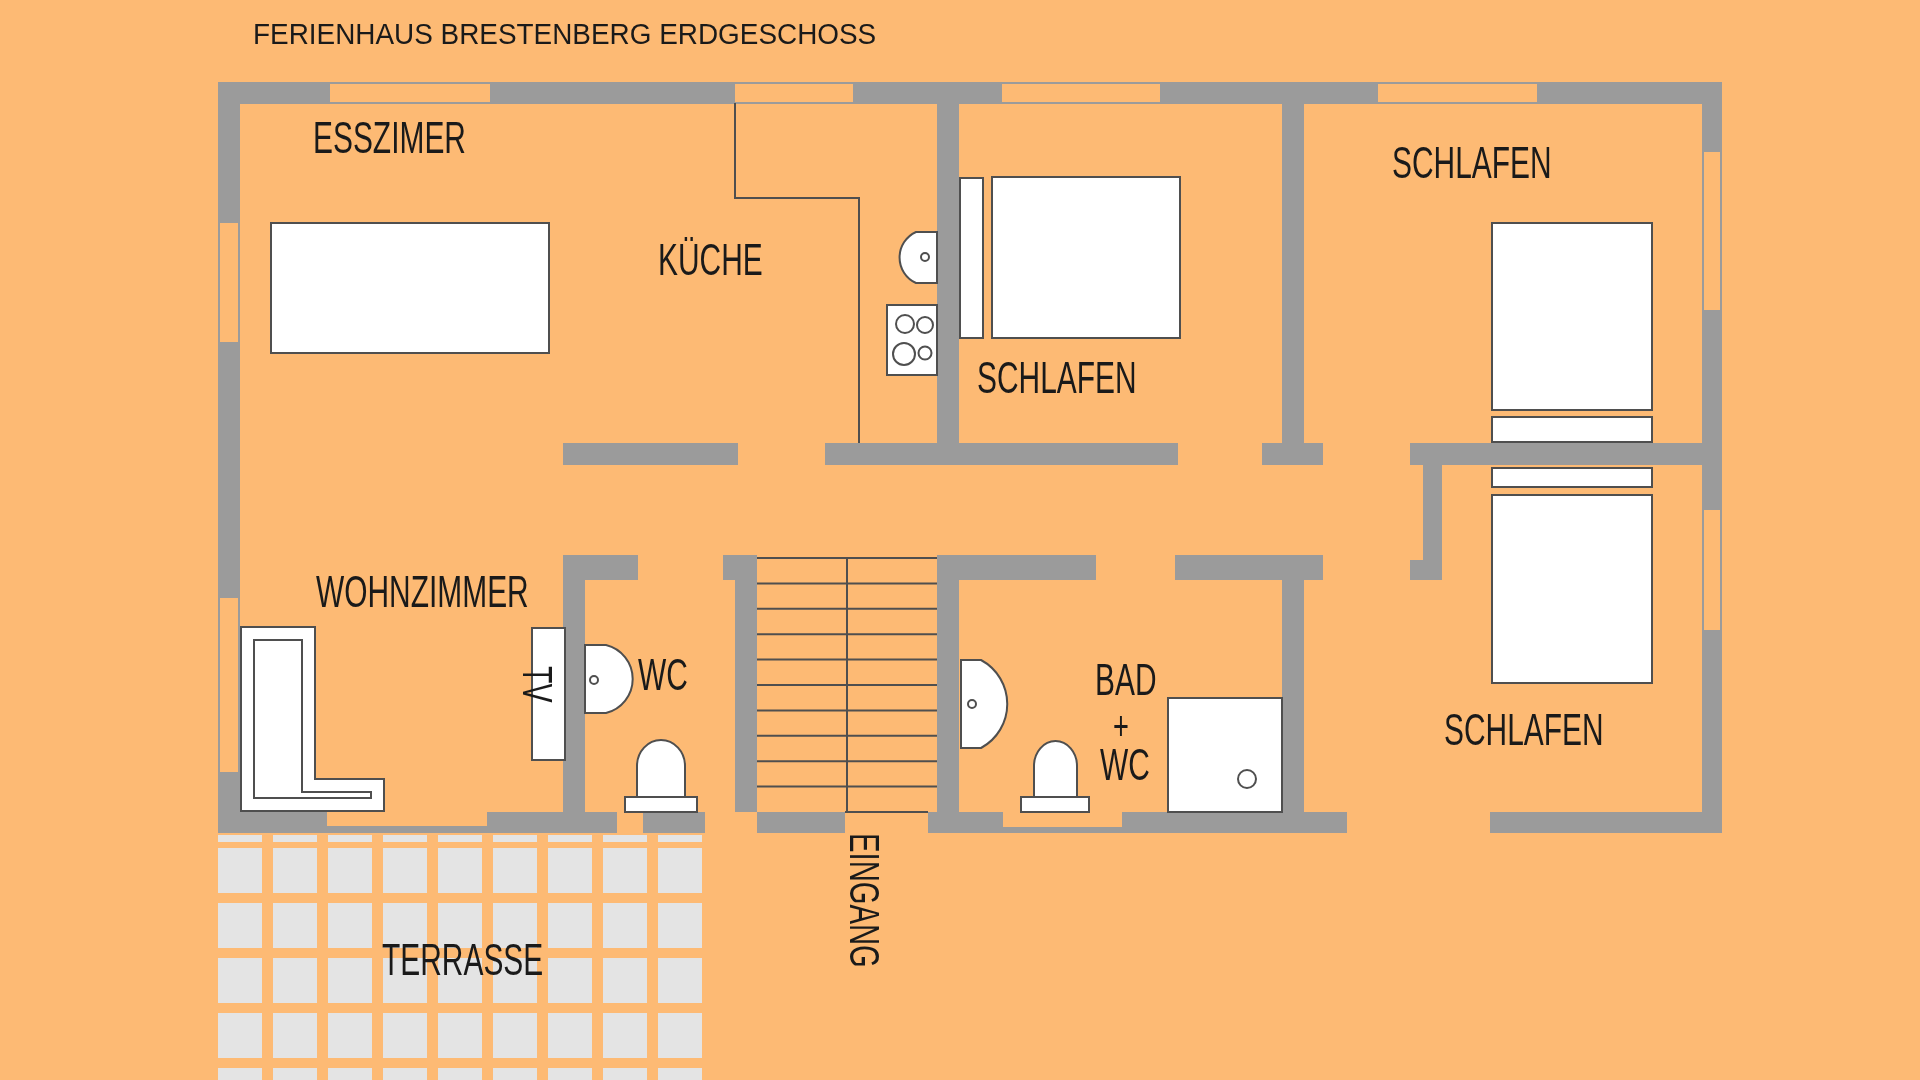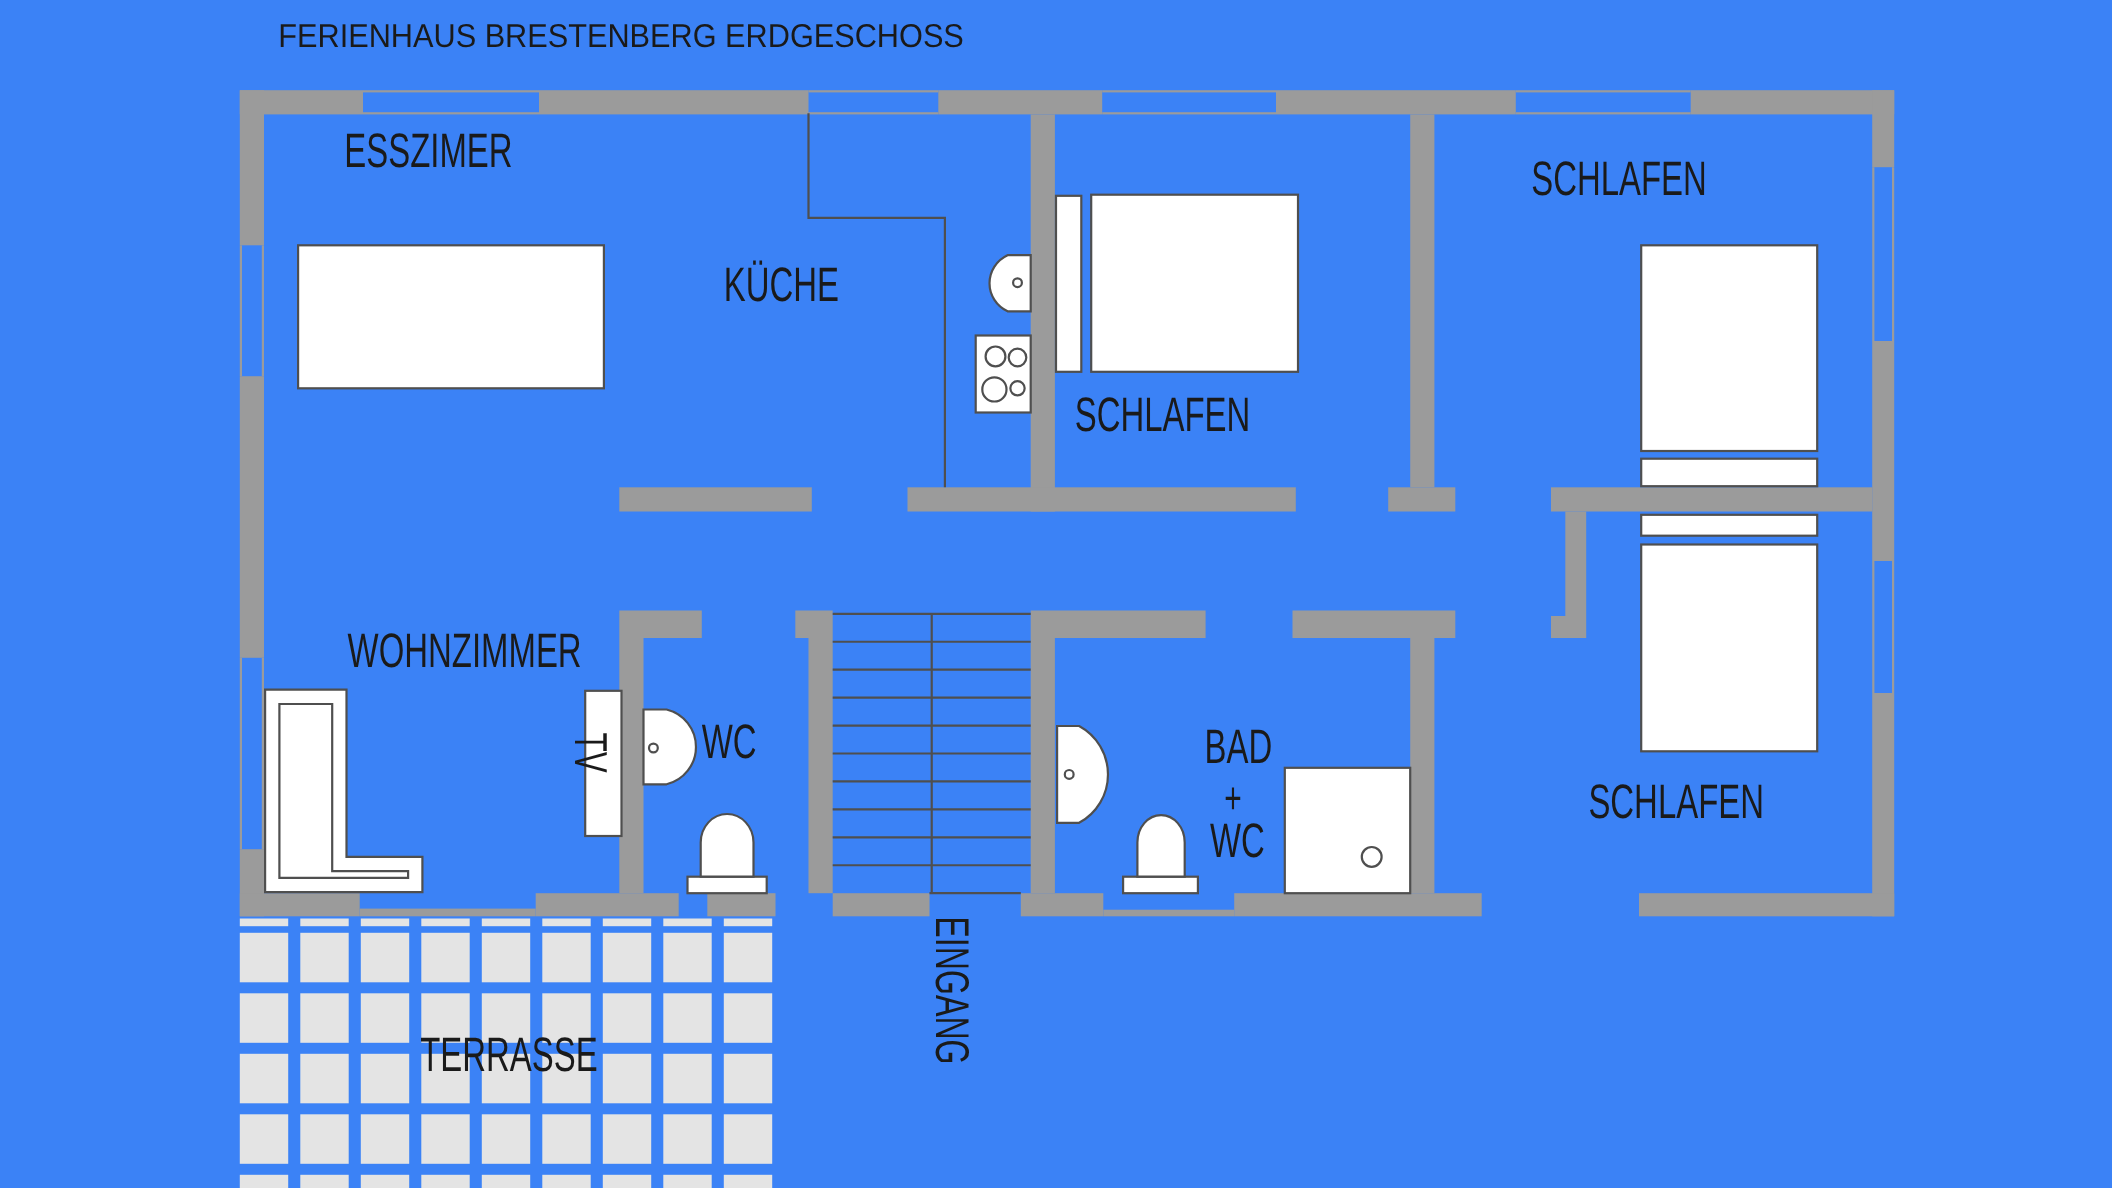--- a/index.html
+++ b/index.html
@@ -1,16 +1,16 @@
 <!DOCTYPE html>
 <html><head>
 <meta charset="utf-8">
 <style>
   html,body{margin:0;padding:0;background:#fff;}
-  #plan{position:relative;width:1920px;height:1080px;background:#3b82f6;overflow:hidden;
+  #plan{position:relative;width:1920px;height:1080px;background:#fdba74;overflow:hidden;
         font-family:"Liberation Sans", sans-serif;}
   .wall{position:absolute;}
   .glaze{position:absolute;}
   .tile{position:absolute;}
   .label{position:absolute;line-height:1em;white-space:pre;color:#1a1a1a;
          transform-origin:0 0;font-family:"Liberation Sans", sans-serif;}
   svg{position:absolute;left:0;top:0;}
 </style>
 </head>
 <body>

